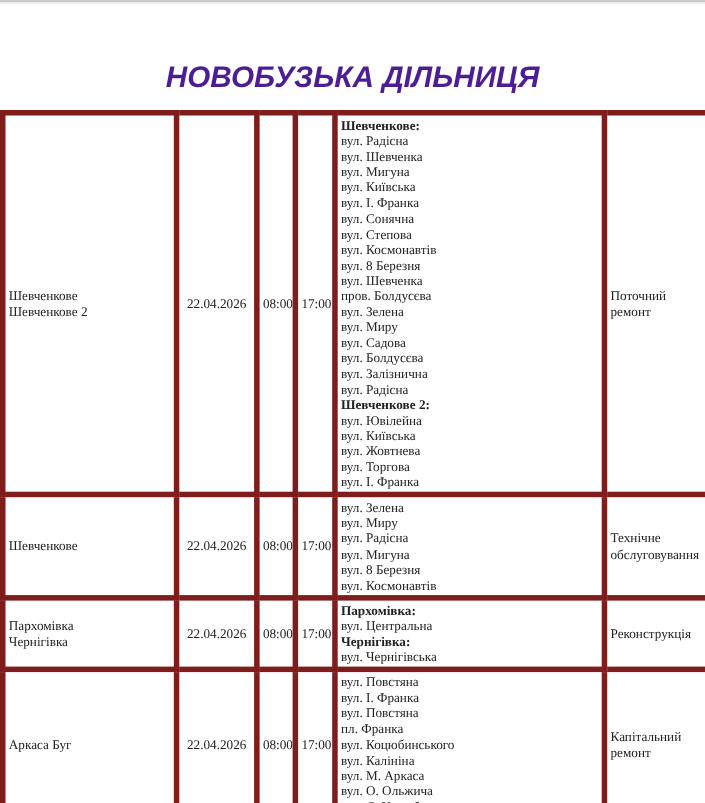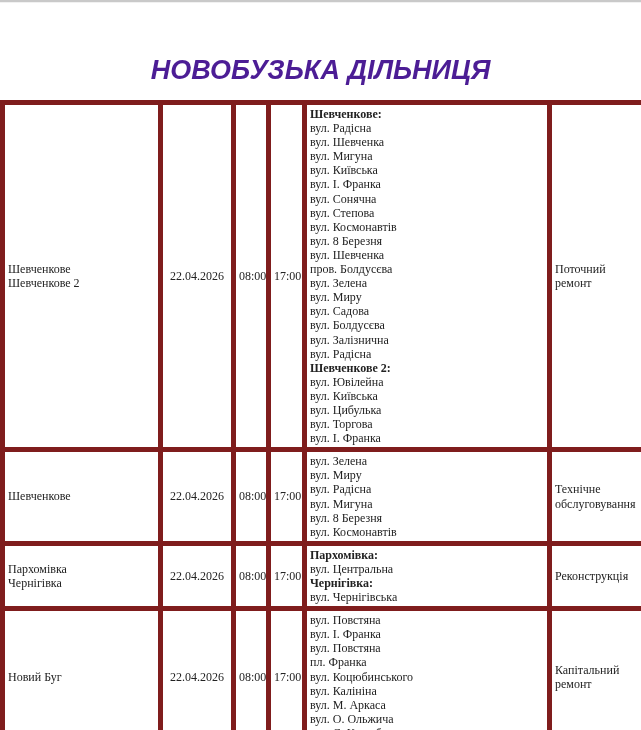--- a/index.html
+++ b/index.html
@@ -83,21 +83,21 @@
           <div class="street-line">пров. Болдусєва</div>
           <div class="street-line">вул. Зелена</div>
           <div class="street-line">вул. Миру</div>
           <div class="street-line">вул. Садова</div>
           <div class="street-line">вул. Болдусєва</div>
           <div class="street-line">вул. Залізнична</div>
           <div class="street-line">вул. Радісна</div>
           <div class="street-line street-header">Шевченкове 2:</div>
           <div class="street-line">вул. Ювілейна</div>
           <div class="street-line">вул. Київська</div>
-          <div class="street-line">вул. Цибулька</div>
+          <div class="street-line">вул. Жовтнева</div>
           <div class="street-line">вул. Торгова</div>
           <div class="street-line">вул. І. Франка</div>
         </td>
         <td class="cell-work">Поточний ремонт</td>
       </tr>
       <tr style="height: 91px;">
         <td class="cell-locations">
           <div class="location-line">Шевченкове</div>
         </td>
         <td class="cell-date">22.04.2026</td>
@@ -124,21 +124,21 @@
         <td class="cell-streets">
           <div class="street-line street-header">Пархомівка:</div>
           <div class="street-line">вул. Центральна</div>
           <div class="street-line street-header">Чернігівка:</div>
           <div class="street-line">вул. Чернігівська</div>
         </td>
         <td class="cell-work">Реконструкція</td>
       </tr>
       <tr style="height: 133px;">
         <td class="cell-locations">
-          <div class="location-line">Новий Буг</div>
+          <div class="location-line">Аркаса Буг</div>
         </td>
         <td class="cell-date">22.04.2026</td>
         <td class="cell-time">08:00</td>
         <td class="cell-time">17:00</td>
         <td class="cell-streets">
           <div class="street-line">вул. Повстяна</div>
           <div class="street-line">вул. І. Франка</div>
           <div class="street-line">вул. Повстяна</div>
           <div class="street-line">пл. Франка</div>
           <div class="street-line">вул. Коцюбинського</div>

